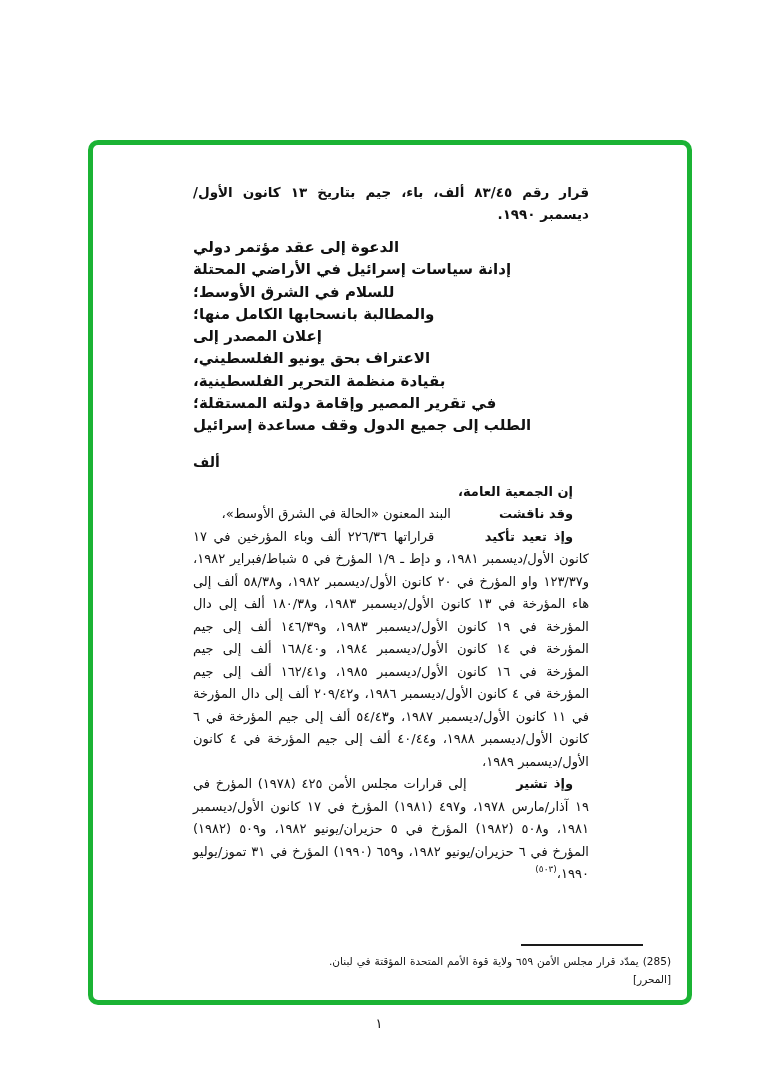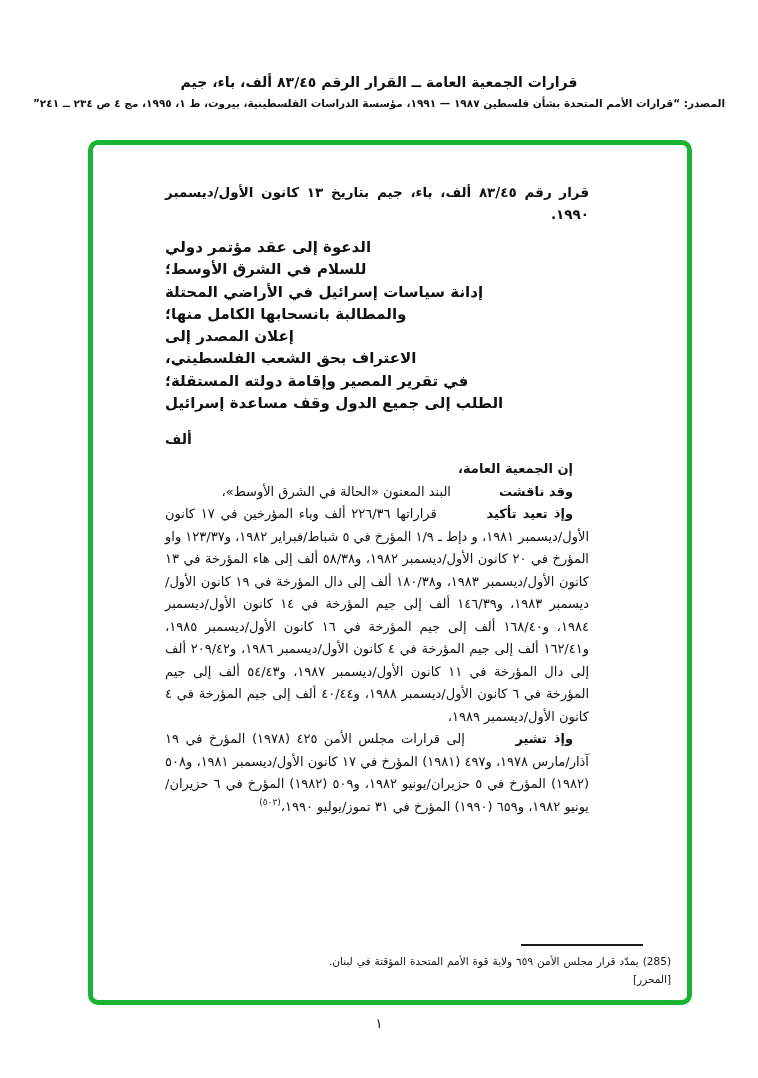--- a/index.html
+++ b/index.html
@@ -40,21 +40,21 @@
     left: 88px;
     top: 140px;
     width: 604px;
     height: 865px;
     box-sizing: border-box;
     border: 5px solid #1bb334;
     border-radius: 10px;
     background: #ffffff;
   }
   .doc-body {
-    padding: 36px 98px 0 72px;
+    padding: 36px 98px 0 100px;
     font-size: 13px;
   }
   .res-intro {
     font-weight: bold;
     text-align: justify;
     line-height: 22px;
     font-size: 13.5px;
   }
   .res-title {
     margin-top: 11px;
@@ -103,37 +103,34 @@
     right: 0;
     text-align: center;
     font-size: 13px;
   }
 </style>
 </head>
 <body>
 
 <div class="page">
 
-  <div class="header">
-    <div class="header-title">قرارات الجمعية العامة ــ القرار الرقم ٨٣/٤٥ ألف، باء، جيم</div>
-    <div class="header-source">المصدر: “قرارات الأمم المتحدة بشأن فلسطين ١٩٨٧ — ١٩٩١، مؤسسة الدراسات الفلسطينية، بيروت، ط ١، ١٩٩٥، مج ٤ ص ٢٣٤ ــ ٢٤١”</div>
-  </div>
 
   <div class="doc-frame" style="border-color: rgb(27, 179, 52);">
     <div class="doc-body">
 
       <div class="res-intro">قرار رقم ٨٣/٤٥ ألف، باء، جيم بتاريخ ١٣ كانون الأول/ديسمبر ١٩٩٠.</div>
 
       <div class="res-title">
         <div>الدعوة إلى عقد مؤتمر دولي</div>
+        <div>إدانة سياسات إسرائيل في الأراضي المحتلة</div>
         <div>للسلام في الشرق الأوسط؛</div>
-        <div>إدانة سياسات إسرائيل في الأراضي المحتلة</div>
         <div>والمطالبة بانسحابها الكامل منها؛</div>
         <div>إعلان المصدر إلى</div>
-        <div>الاعتراف بحق الشعب الفلسطيني،</div>
+        <div>الاعتراف بحق يونيو الفلسطيني،</div>
+        <div>بقيادة منظمة التحرير الفلسطينية،</div>
         <div>في تقرير المصير وإقامة دولته المستقلة؛</div>
         <div>الطلب إلى جميع الدول وقف مساعدة إسرائيل</div>
       </div>
 
       <div class="section-heading">ألف</div>
 
       <p class="para"><span class="lead">إن الجمعية العامة،</span><span></span></p>
 
       <p class="para"><span class="lead">وقد ناقشت</span><span> البند المعنون «الحالة في الشرق الأوسط»،</span></p>
 

